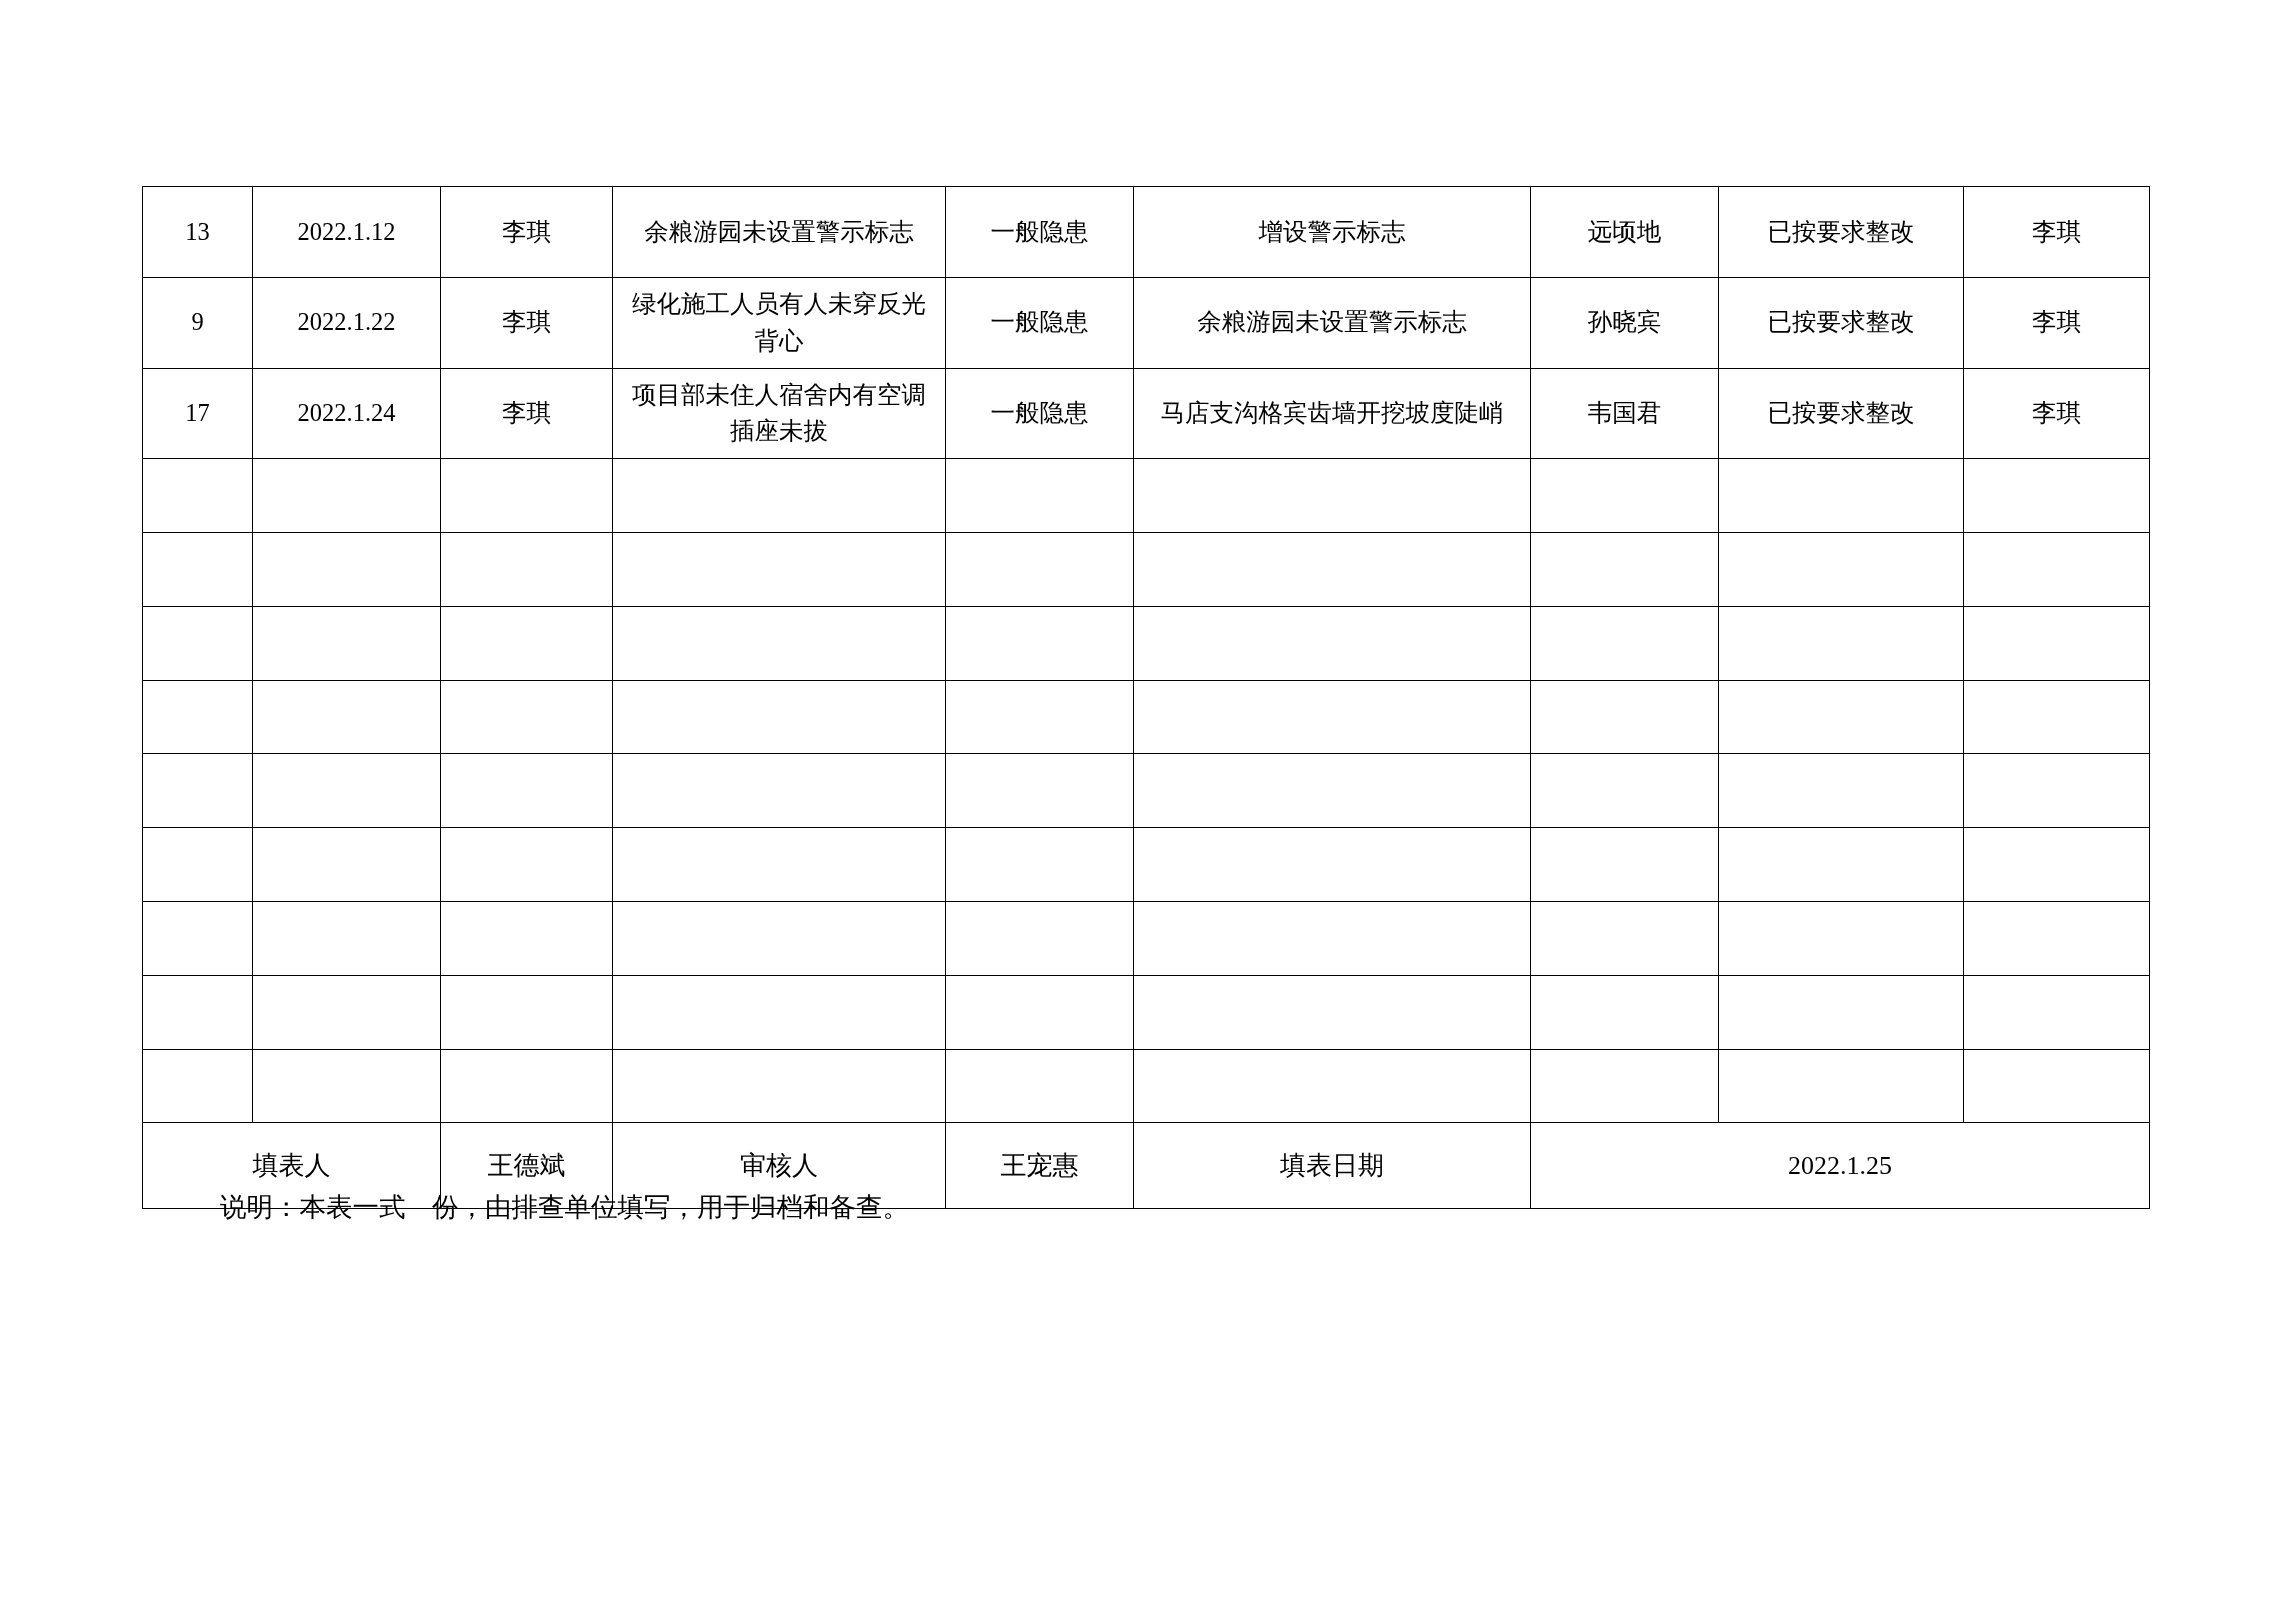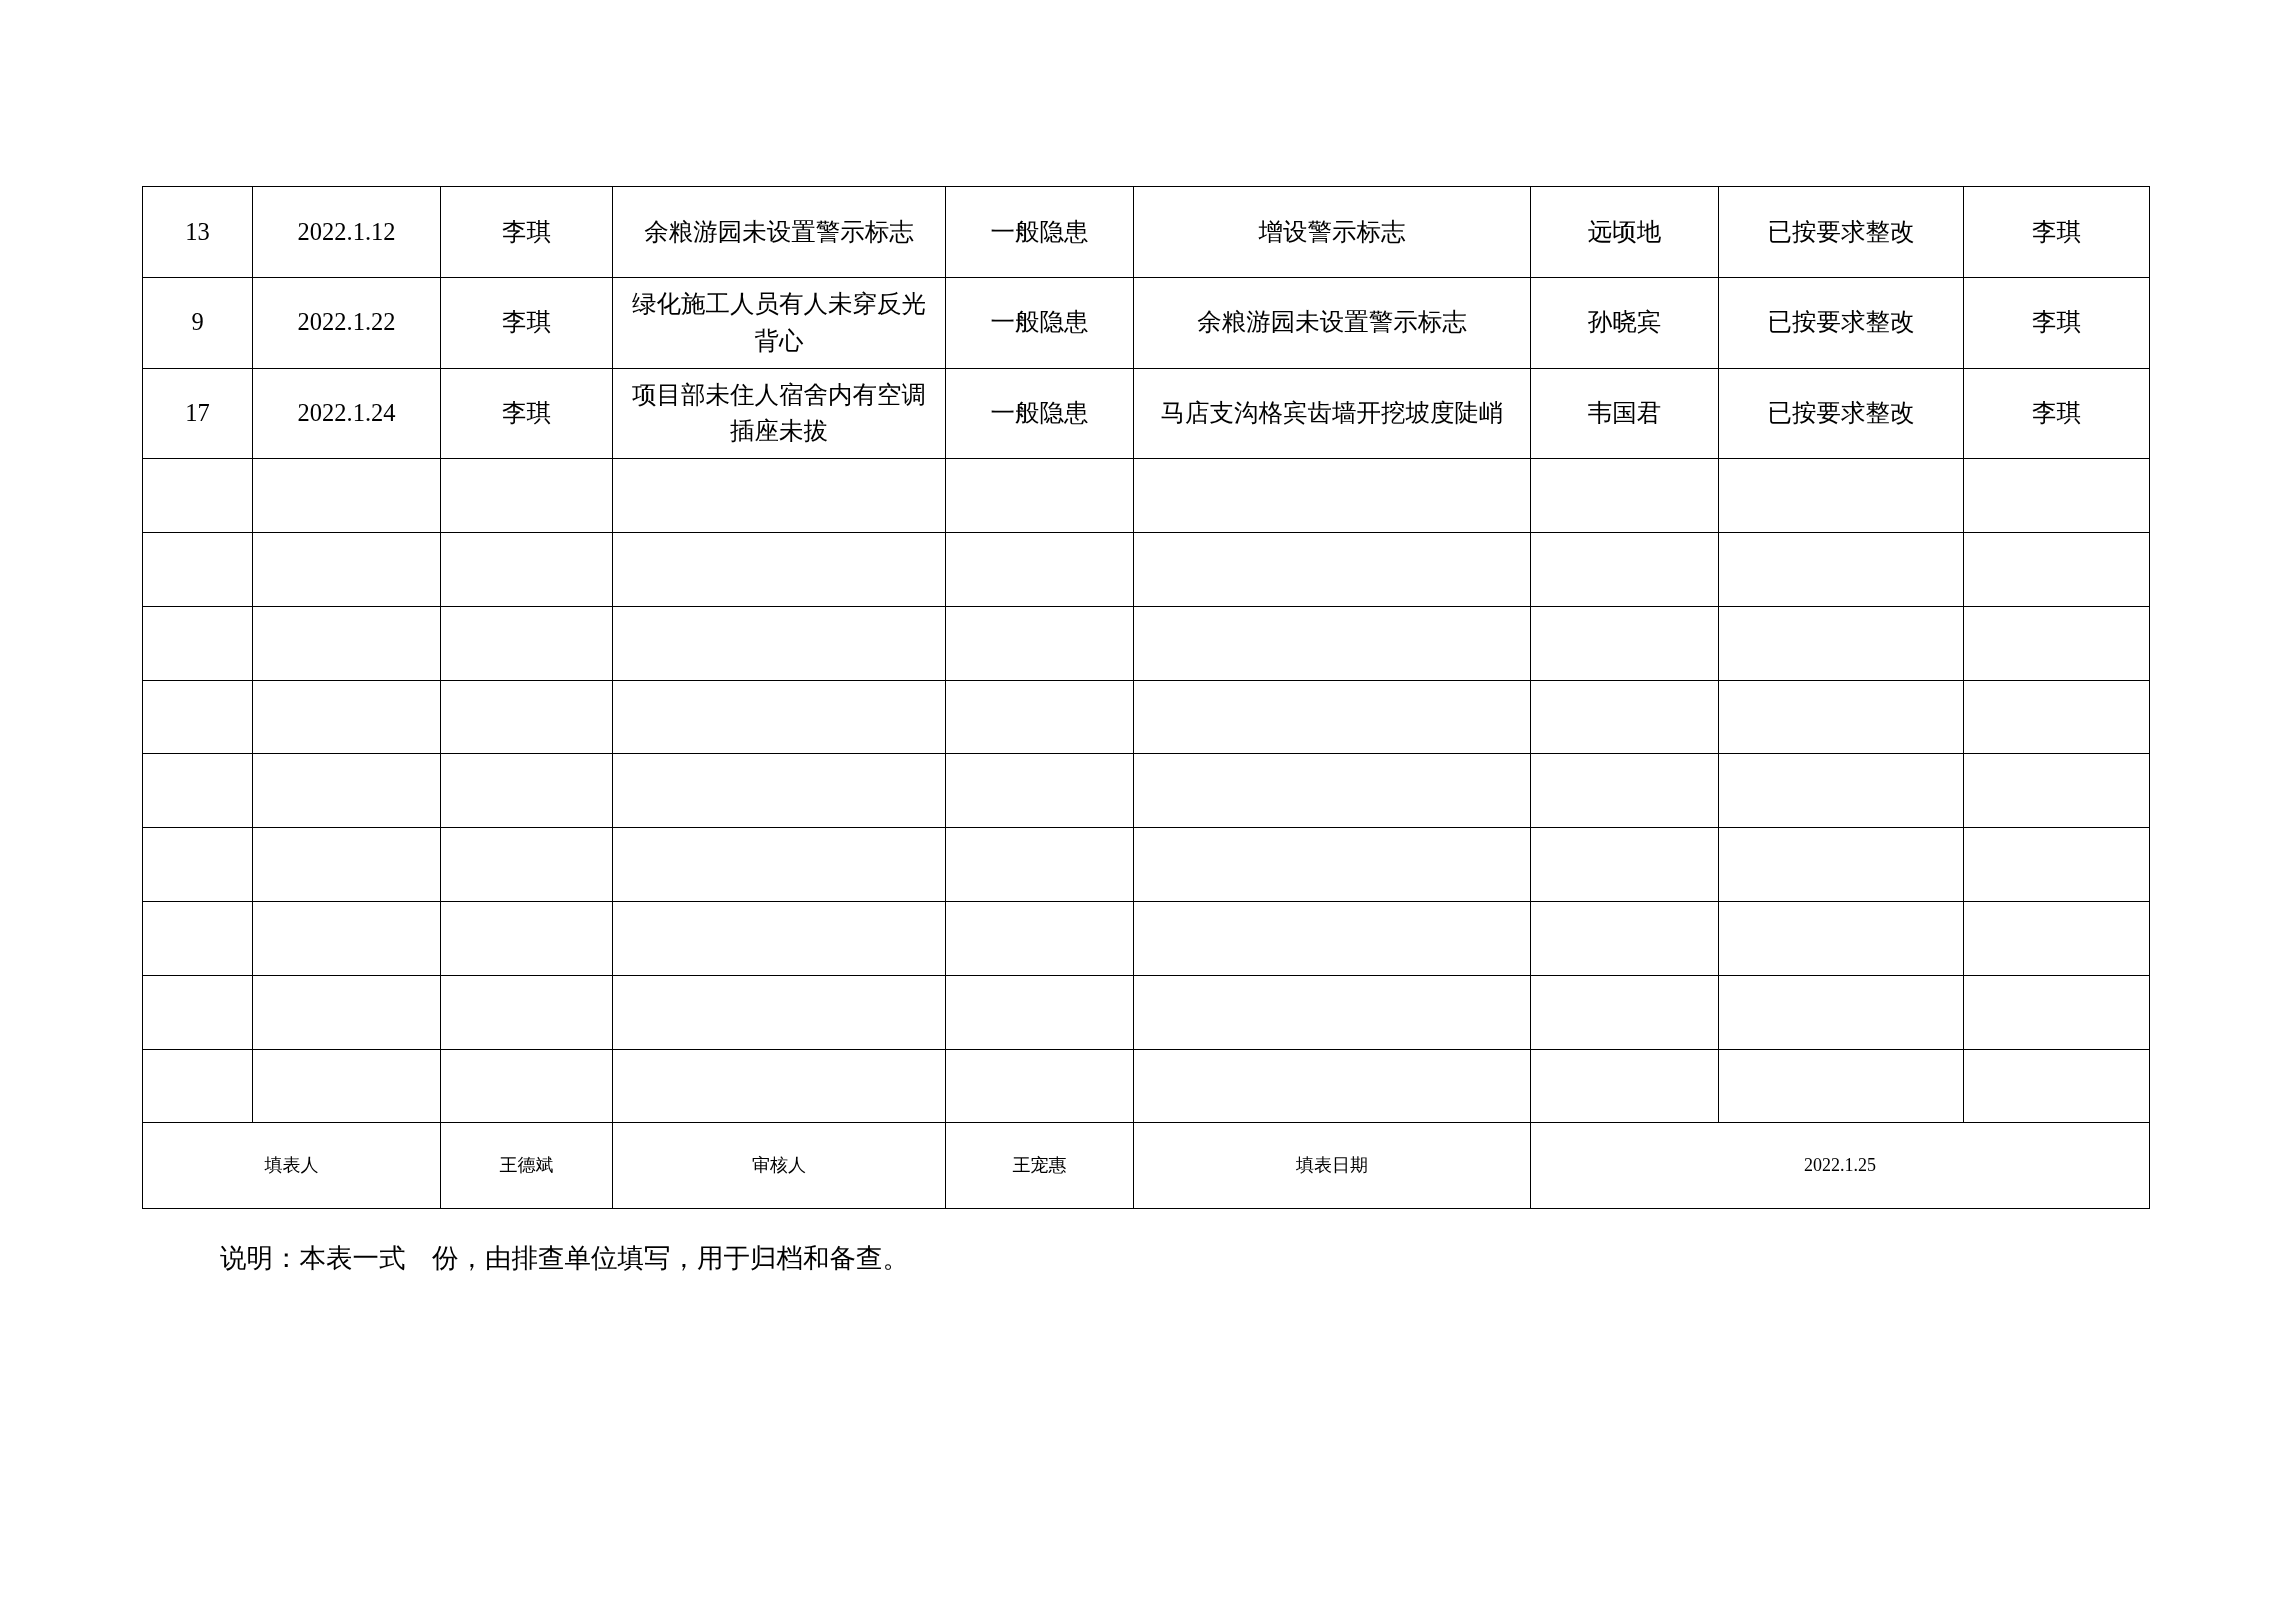--- a/index.html
+++ b/index.html
@@ -47,26 +47,26 @@
   col.c-person  { width: 172px; }
   col.c-desc    { width: 333px; }
   col.c-level   { width: 188px; }
   col.c-measure { width: 397px; }
   col.c-resp    { width: 188px; }
   col.c-status  { width: 245px; }
   col.c-checker { width: 186px; }
 
   tr.data-row td { height: 78px; }
   tr.blank-row td { height: 61px; }
-  tr.footer-row td { height: 73px; font-size: 18px; }
+  tr.footer-row td { height: 73px; font-size: 26px; }
 
   .note {
     position: absolute;
     left: 142px;
-    top: 1237px;
+    top: 1186px;
     width: 2007px;
     font-size: 26.5px;
     line-height: 1.6;
   }
   .note .indent {
     display: inline-block;
     width: 78px;
   }
 </style>
 </head>

